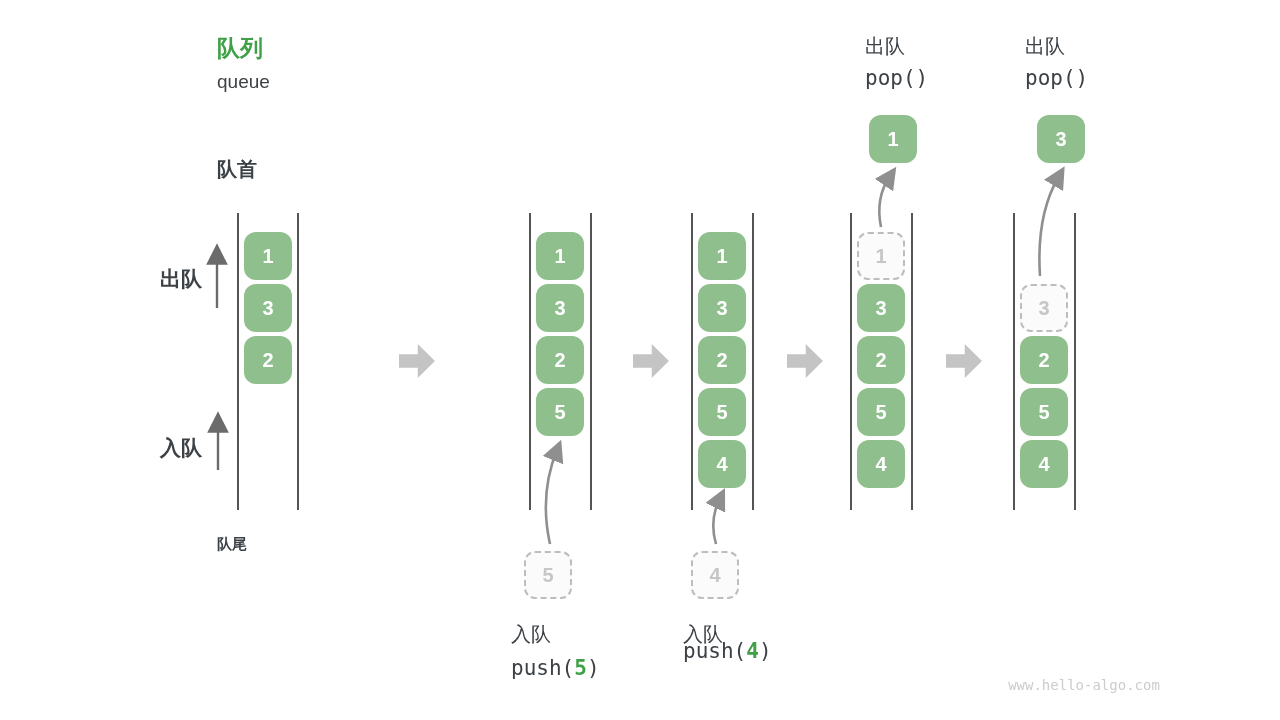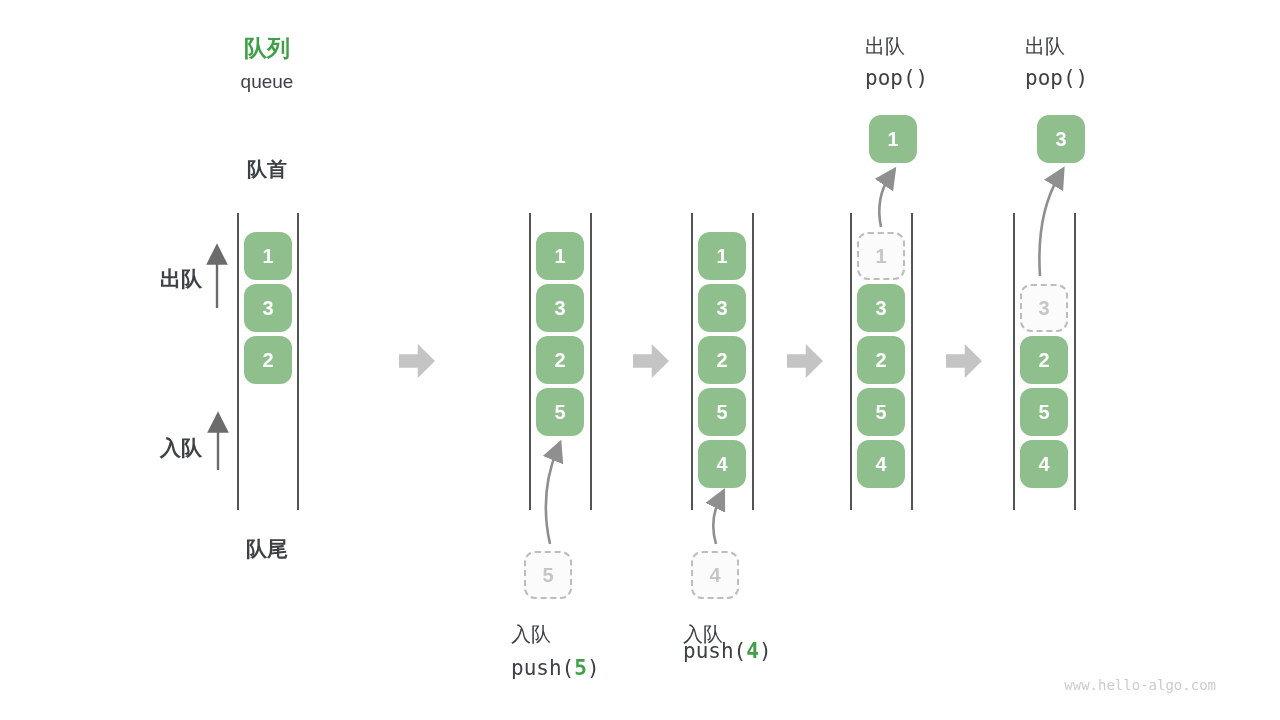--- a/index.html
+++ b/index.html
@@ -1,25 +1,25 @@
 <!DOCTYPE html>
 <html><head>
 <meta charset="utf-8">
 <style>
   html,body{margin:0;padding:0;background:#fff;}
   .canvas{
     position:relative;width:1280px;height:720px;background:#ffffff;overflow:hidden;
     font-family:"Liberation Sans","DejaVu Sans",sans-serif;
   }
   .label{position:absolute;color:#3c4146;white-space:nowrap;}
-  .center100{width:100px;text-align:center;}
+  .center100{width:100px;text-align:left;}
   .title-zh{left:217px;top:33px;font-size:23px;font-weight:bold;color:#3fa047;}
   .title-en{left:217px;top:71px;font-size:19px;}
   .front-label{left:217px;top:156px;font-size:20px;font-weight:bold;}
-  .rear-label{left:217px;top:535px;font-size:21px;font-weight:bold;}
+  .rear-label{left:217px;top:535px;font-size:15px;font-weight:bold;}
   .deq-side{left:138px;top:265px;width:64px;text-align:right;font-size:21px;font-weight:bold;}
   .enq-side{left:138px;top:434px;width:64px;text-align:right;font-size:21px;font-weight:bold;}
   .vline{position:absolute;top:213px;height:297px;width:2px;background:#545454;}
   .cell{
     position:absolute;width:48px;height:48px;background:#8fbf8c;border-radius:12px;
     color:#ffffff;font-size:20px;font-weight:bold;
     display:flex;align-items:center;justify-content:center;
   }
   .ghost{
     position:absolute;width:48px;height:48px;border:2px dashed #bdbdbd;border-radius:11px;
@@ -27,21 +27,21 @@
     display:flex;align-items:center;justify-content:center;
   }
   .block-arrow{
     position:absolute;width:36px;height:34px;background:#c4c4c4;
     clip-path:polygon(0 30%,52% 30%,52% 0,100% 50%,52% 100%,52% 70%,0 70%);
   }
   .op-zh{font-size:20px;}
   .mono{font-family:"DejaVu Sans Mono","Liberation Mono",monospace;font-size:21px;}
   .arg-green{color:#3fa047;font-weight:bold;}
   .watermark{
-    left:1016px;top:677px;width:200px;text-align:right;
+    left:984px;top:677px;width:200px;text-align:center;
     font-family:"DejaVu Sans Mono","Liberation Mono",monospace;font-size:14px;color:#cccccc;
   }
   svg.overlay{position:absolute;left:0;top:0;pointer-events:none;}
 </style>
 </head>
 <body>
 
 <div class="canvas">
 
   <div class="label title-zh center100">队列</div>

